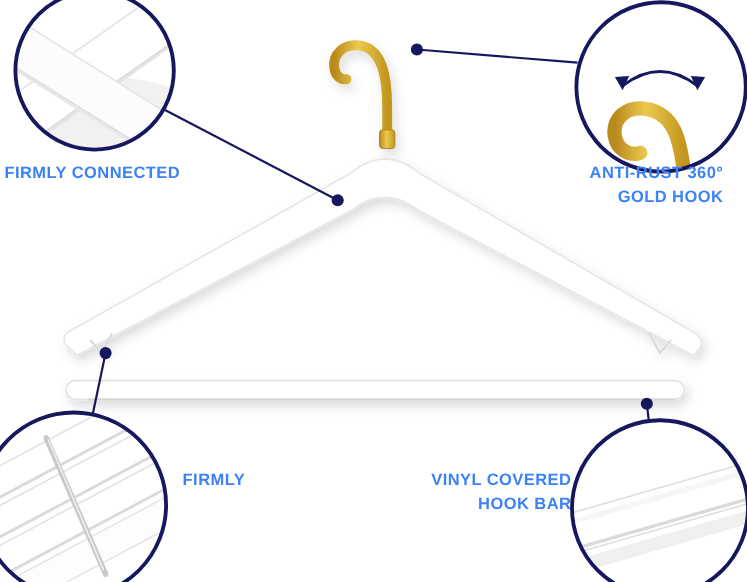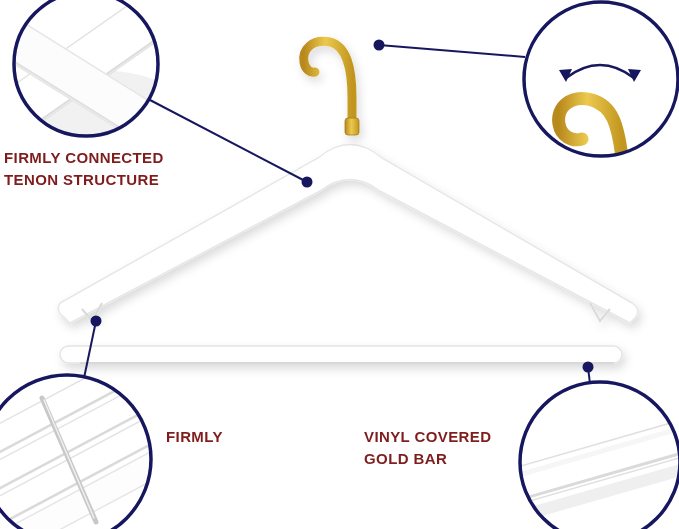--- a/index.html
+++ b/index.html
@@ -6,26 +6,27 @@
   .stage{
     position:relative;
     width:679px;height:529px;
     background:#ffffff;
     overflow:hidden;
     font-family:"Liberation Sans", sans-serif;
   }
   .stage svg{position:absolute;left:0;top:0;}
   .label{
     position:absolute;
-    color:#7f1d1d;
+    color:#3b82f6;
     font-weight:700;
     font-size:15px;
     line-height:22px;
     letter-spacing:0.4px;
     white-space:nowrap;
+    text-align:right;
   }
 </style>
 </head>
 <body>
 
 <div class="stage">
 
   <svg width="679" height="529" viewBox="0 0 679 529">
     <defs>
       <linearGradient id="goldGrad" x1="0" y1="0" x2="1" y2="0">
@@ -137,26 +138,29 @@
           <line x1="482" y1="452" x2="724" y2="452" stroke="#f6f6f6" stroke-width="5"></line>
           <line x1="482" y1="476" x2="724" y2="476" stroke="#dadada" stroke-width="3"></line>
         </g>
       </g>
       <circle cx="600" cy="462" r="80" fill="none" stroke="#17175f" stroke-width="3.5"></circle>
     </g>
   </svg>
 
   <div class="label" style="left:4px;top:147px">
     <div>FIRMLY CONNECTED</div>
-    <div>TENON STRUCTURE</div>
   </div>
 
+  <div class="label" style="left:536px;top:147px">
+    <div>ANTI-RUST 360°</div>
+    <div>GOLD HOOK</div>
+  </div>
 
   <div class="label" style="left:166px;top:426px">
     <div>FIRMLY</div>
   </div>
 
-  <div class="label" style="left:364px;top:426px">
+  <div class="label" style="left:392px;top:426px">
     <div>VINYL COVERED</div>
-    <div>GOLD BAR</div>
+    <div>HOOK BAR</div>
   </div>
 
 </div>
 
 </body></html>

